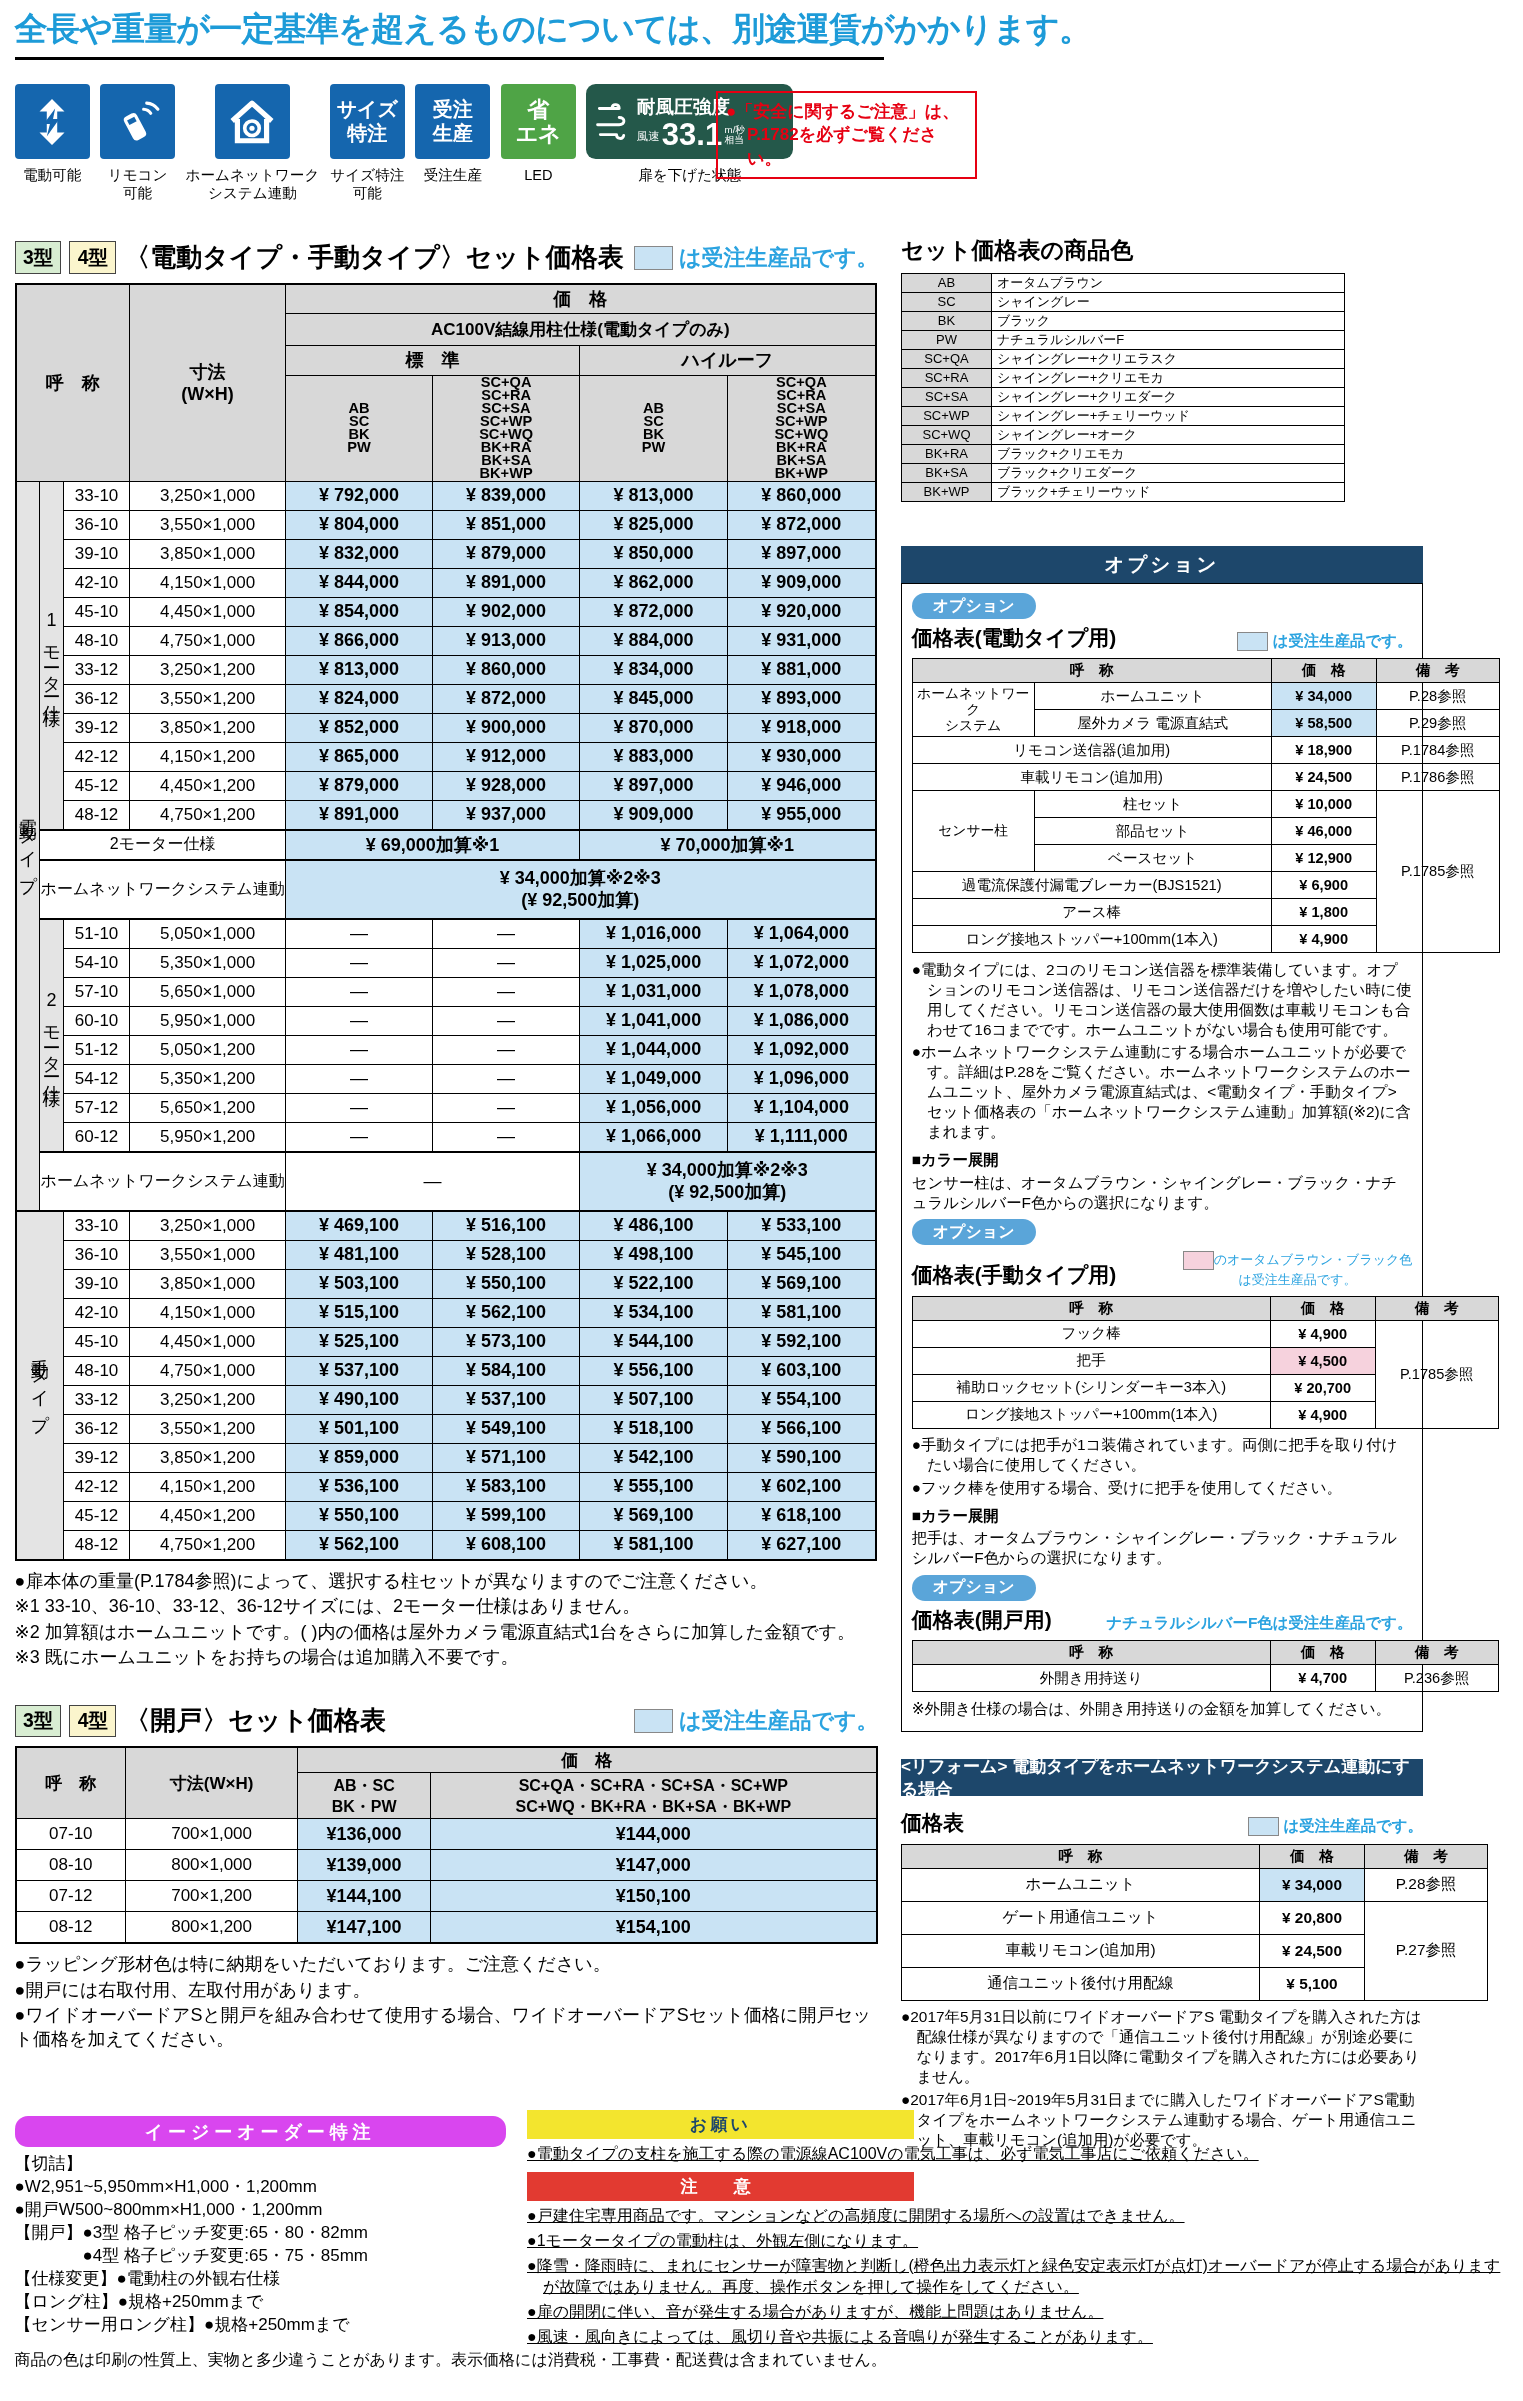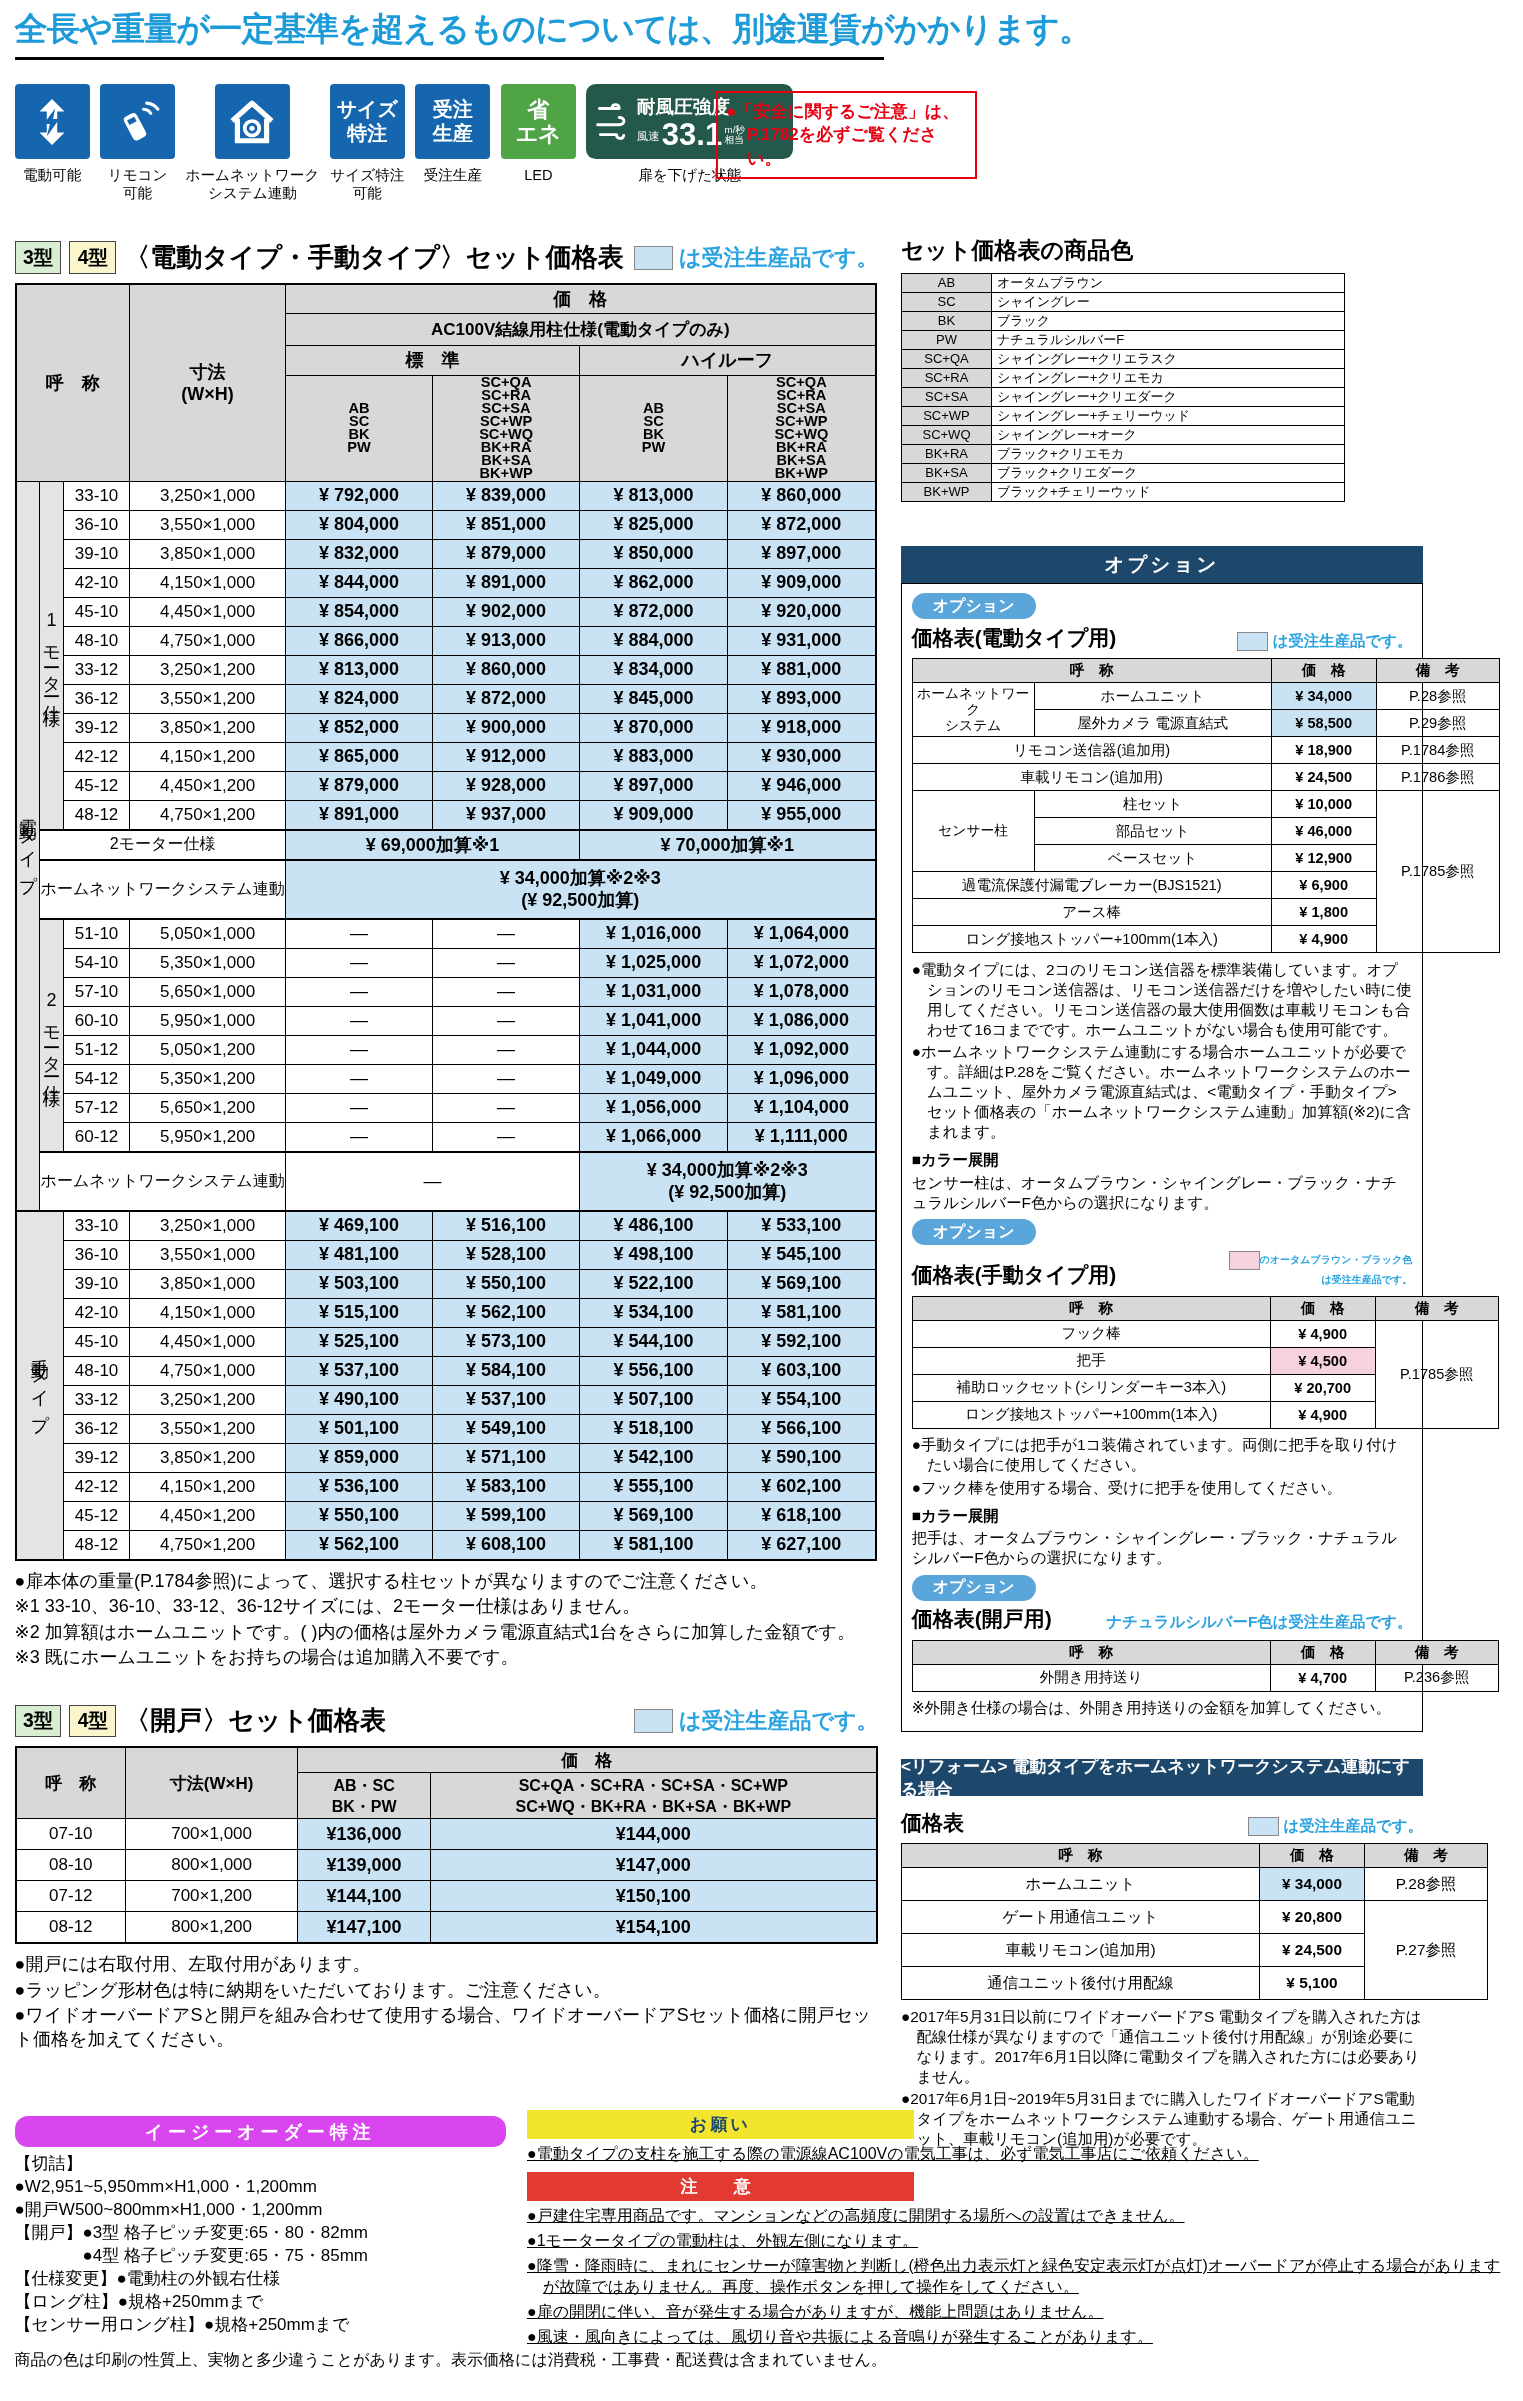--- a/index.html
+++ b/index.html
@@ -79,21 +79,21 @@
   #color-table td{border:0.8px solid #000;height:16px;font-size:13px;padding:0 4.9px;}
   #color-table td.code{background:#d8d8d8;text-align:center;width:89px;padding:0;}
   .opt-banner{margin-top:44px;height:37px;background:#1d476b;color:#fff;font-size:19.4px;font-weight:bold;
               display:flex;align-items:center;justify-content:center;letter-spacing:3.2px;}
   .opt-box{border:1.6px solid #000;padding:9.7px;box-sizing:border-box;}
   .pill{display:inline-block;background:#5aa5d9;color:#fff;font-size:16px;font-weight:bold;
         padding:2.4px 21px;border-radius:16px;}
   .opt-title-row{display:flex;align-items:flex-end;margin:4.9px 0 6.5px;}
   .opt-title{font-size:21px;font-weight:bold;}
   .opt-legend{margin-left:auto;display:flex;align-items:center;gap:4.9px;color:#2ba3e0;font-size:15.4px;font-weight:bold;}
-  .opt-legend-col{margin-left:auto;color:#2ba3e0;font-size:10px;font-weight:bold;text-align:right;line-height:19.4px;}
+  .opt-legend-col{margin-left:auto;color:#2ba3e0;font-size:13px;font-weight:normal;text-align:center;line-height:19.4px;}
   .sw-sm{display:inline-block;width:29px;height:17px;background:#c9e3f4;border:0.8px solid #888;vertical-align:middle;}
   .sw-pink{background:#f6d2dd;}
   .opt-table{width:100%;border:1.6px solid #000;table-layout:fixed;}
   .opt-table th,.opt-table td{border:0.8px solid #000;padding:0 1.6px;text-align:center;vertical-align:middle;}
   .opt-table th{background:#d8d8d8;height:23px;font-size:14.6px;font-weight:bold;}
   .opt-table td{height:26px;font-size:14.6px;}
   .opt-table td.grp{font-size:13.8px;line-height:16px;}
   .opt-table td.pb{font-weight:bold;}
   .opt-table td.blue{background:#c9e3f4;font-weight:bold;}
   .opt-table td.pink{background:#f6d2dd;font-weight:bold;}
@@ -609,22 +609,22 @@
             </tr>
             <tr>
               <td>08-12</td>
               <td>800×1,200</td>
               <td class="price">¥147,100</td>
               <td class="price">¥154,100</td>
             </tr>
           </tbody>
       </table>
       <div class="notes">
+        <p>●ラッピング形材色は特に納期をいただいております。ご注意ください。</p>
         <p>●開戸には右取付用、左取付用があります。</p>
-        <p>●ラッピング形材色は特に納期をいただいております。ご注意ください。</p>
         <p>●ワイドオーバードアSと開戸を組み合わせて使用する場合、ワイドオーバードアSセット価格に開戸セット価格を加えてください。</p>
       </div>
     </div>
   </div>
 
   <div class="right-col">
     <h3 class="colors-title">セット価格表の商品色</h3>
     <table id="color-table">
       <tbody id="color-tbody">
           <tr>

